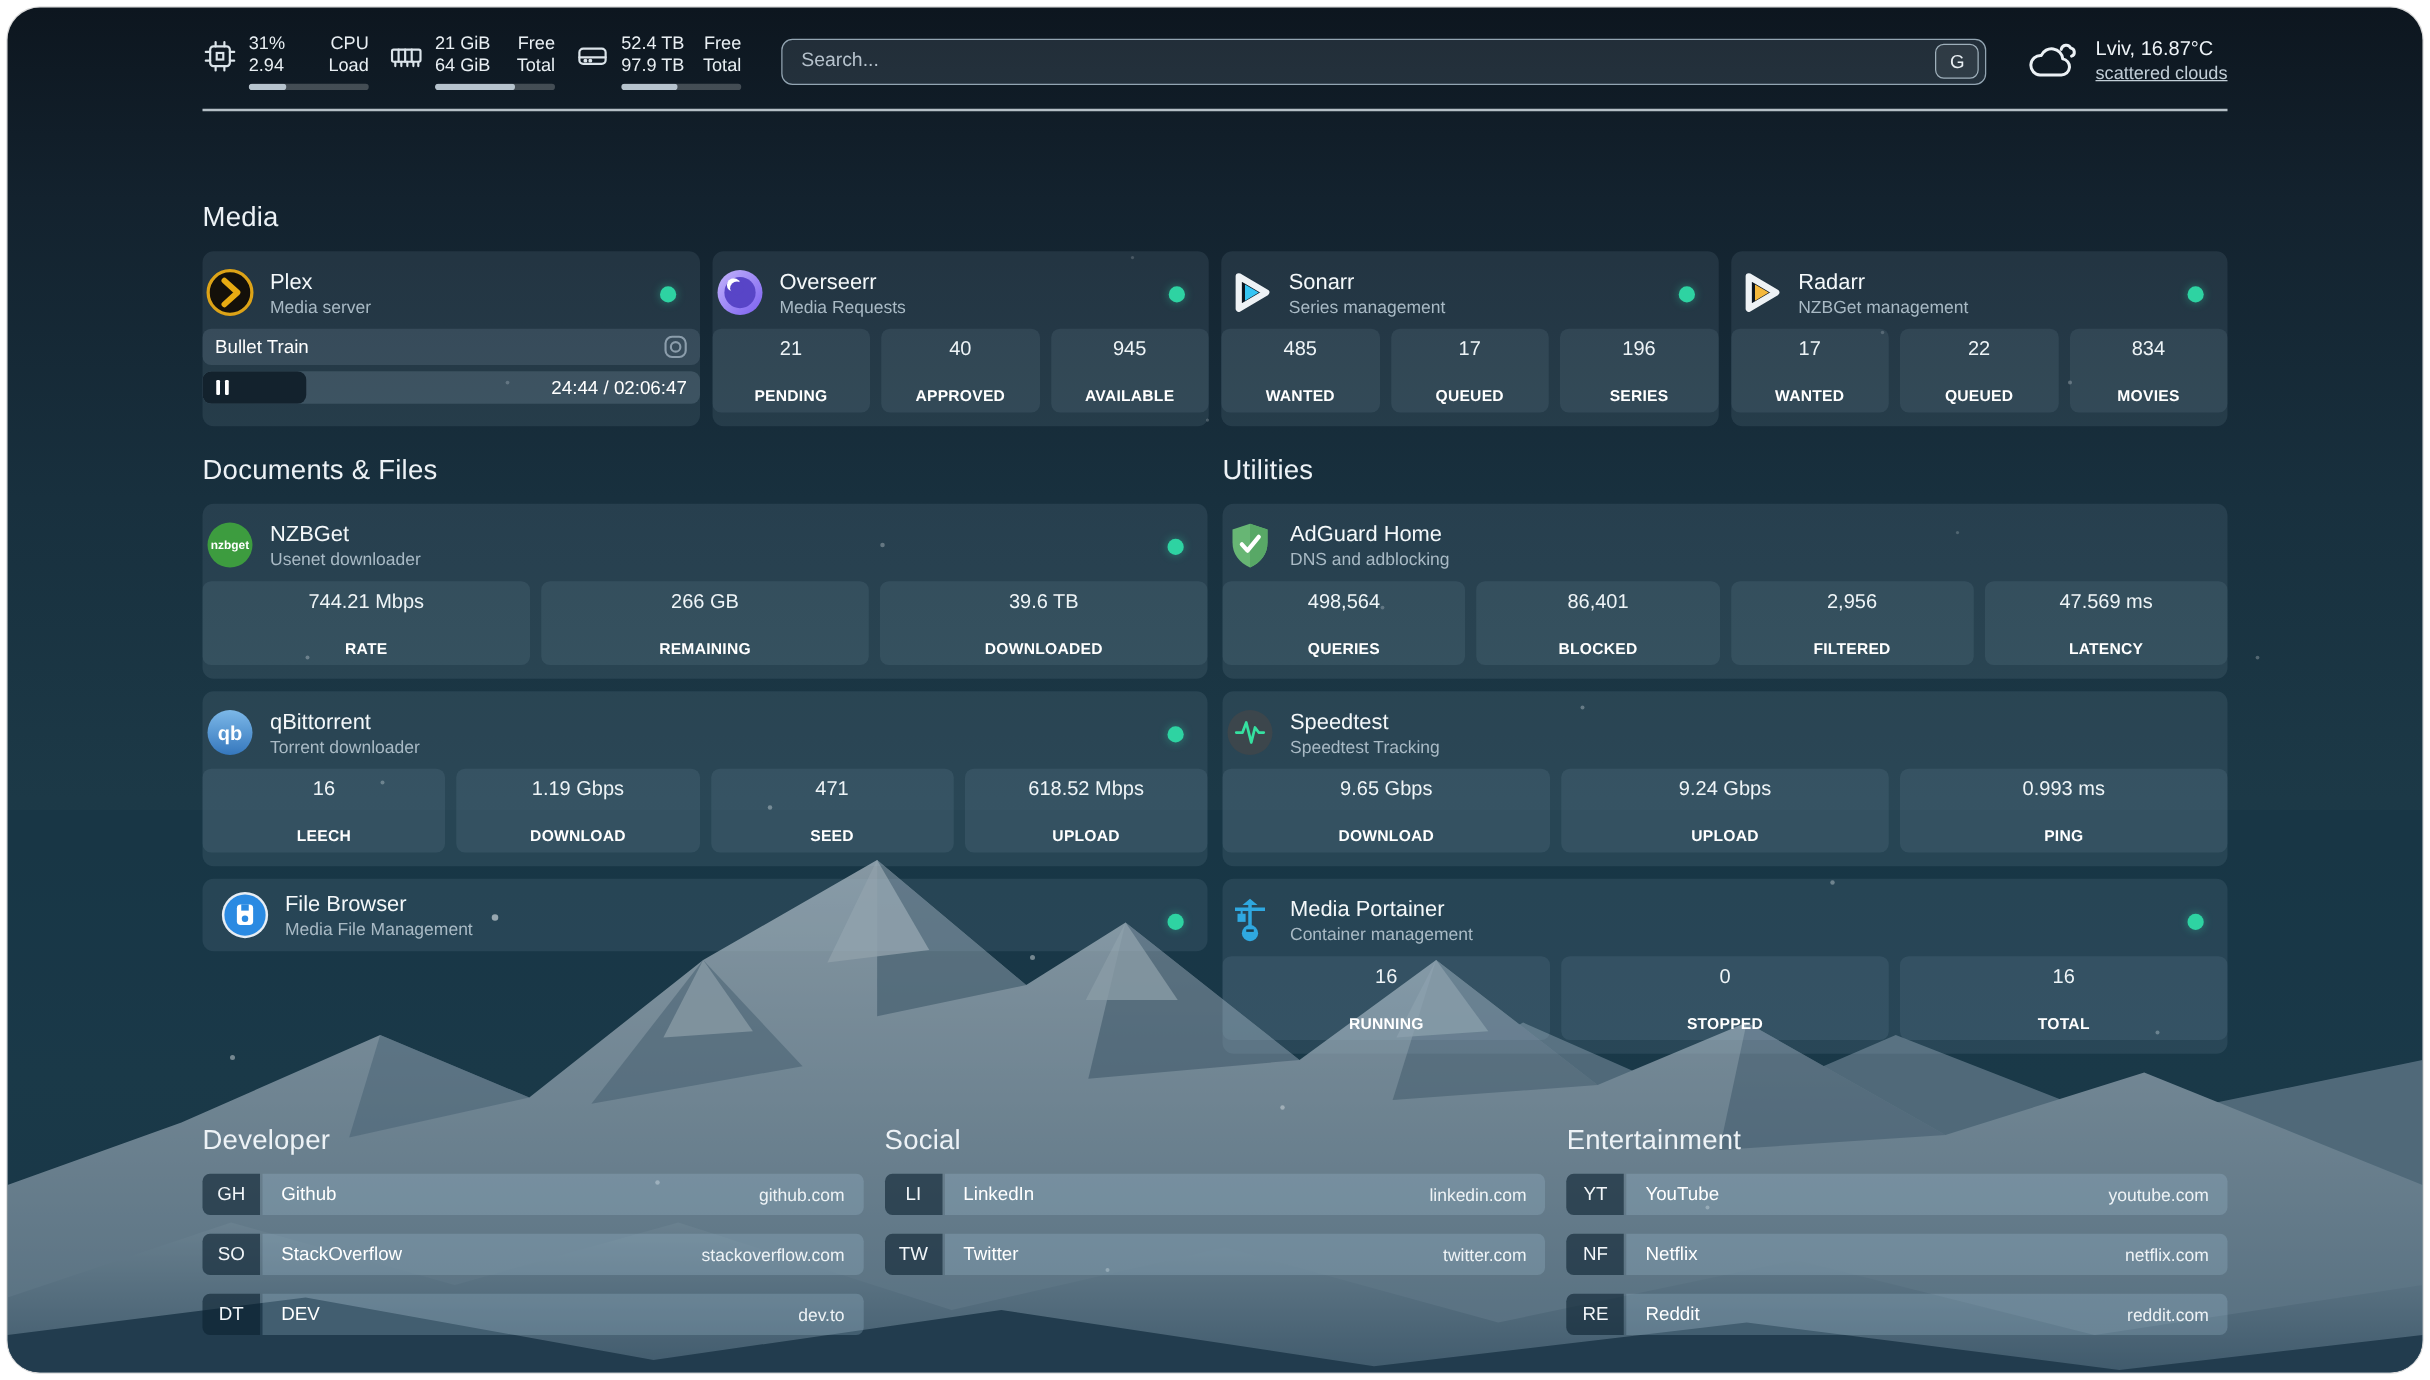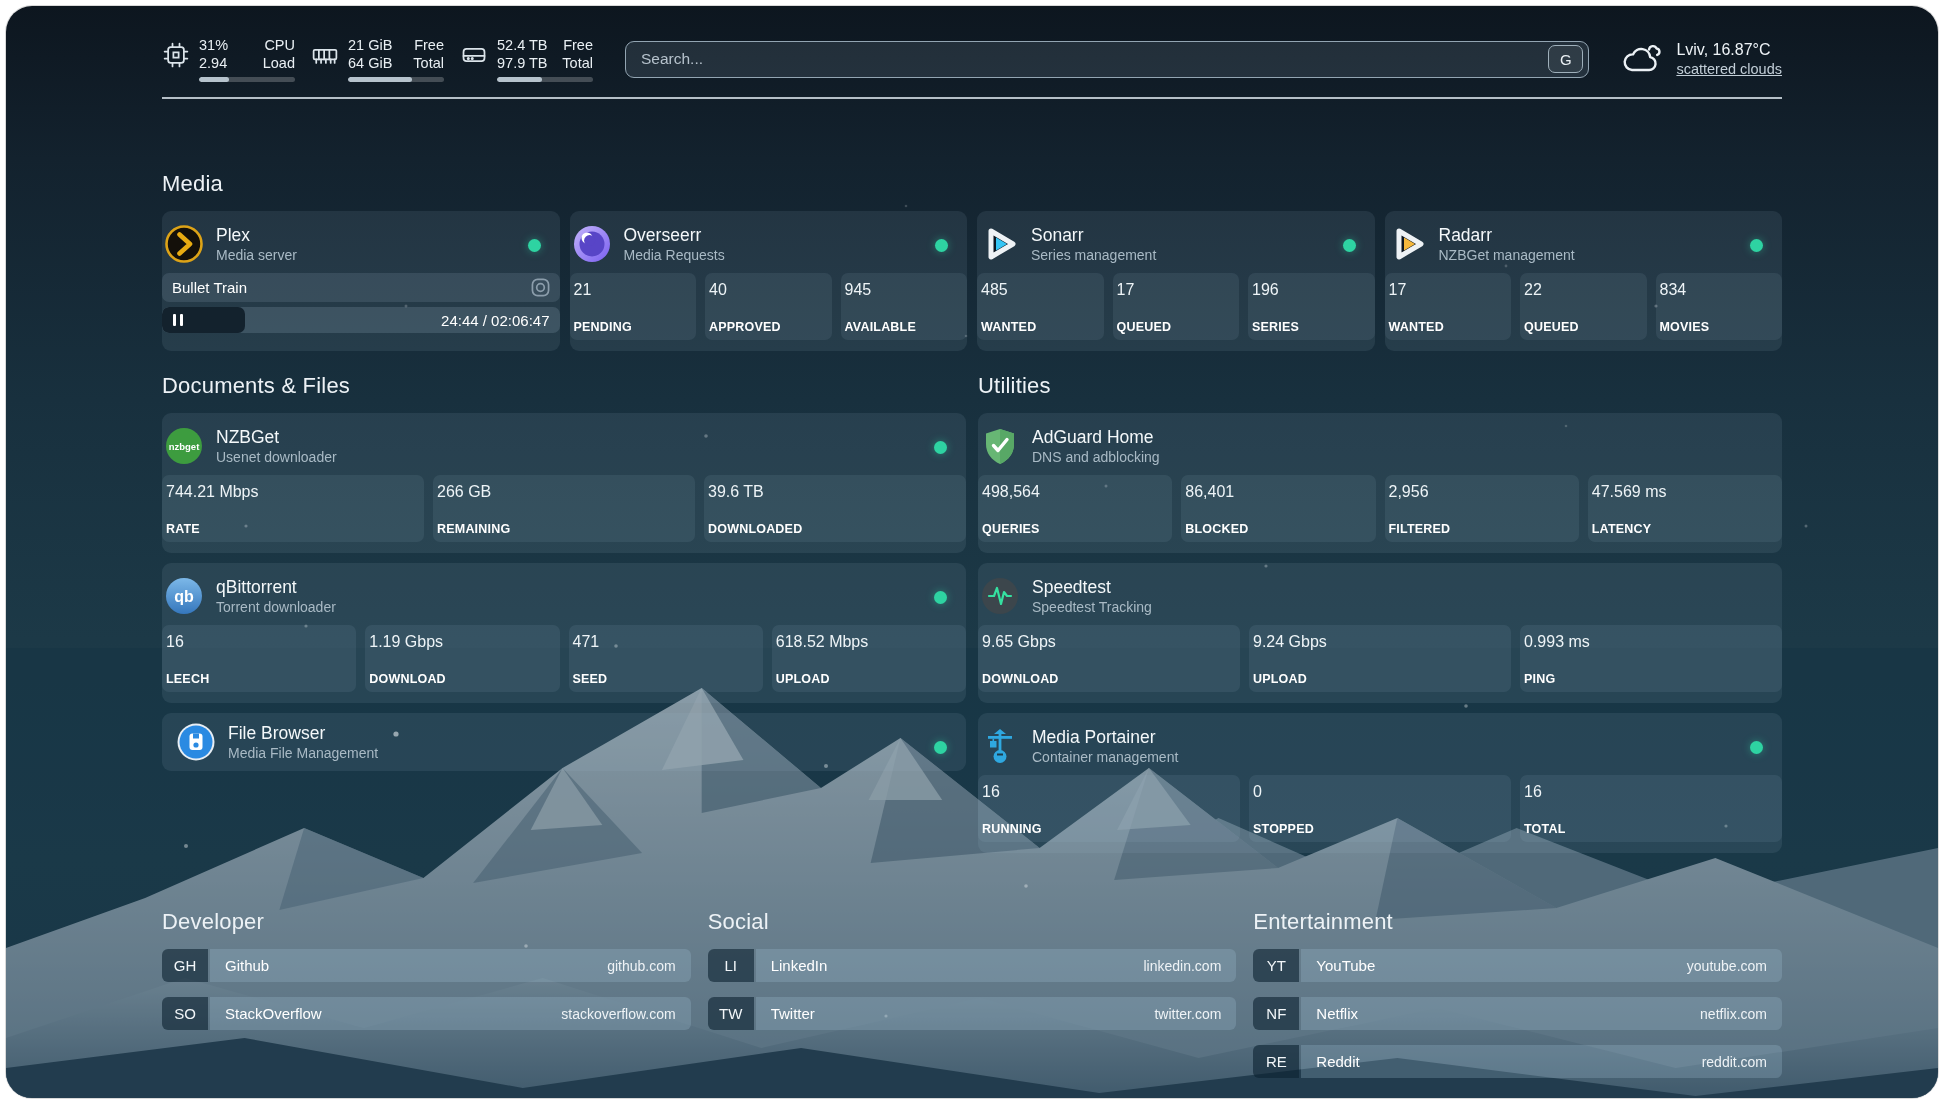--- a/index.html
+++ b/index.html
@@ -16,21 +16,21 @@
     border-radius:26px; overflow:hidden;
     background:linear-gradient(180deg,#0d161f 0%,#13222e 14%,#18303e 36%,#1c3947 58%,#1f3e4d 78%,#1d3b4a 100%);
     box-shadow:0 0 0 1px rgba(0,0,0,.15);
   }
   .bg-mountains { position:absolute; left:0; right:0; bottom:0; height:450px; pointer-events:none; }
   .bg-mountains svg { width:100%; height:100%; display:block; }
   .specks { position:absolute; inset:0; pointer-events:none; }
   .content { position:absolute; inset:0; padding:0 156px; }
 
   
-  .topbar { display:flex; align-items:center; padding-top:30px; }
+  .topbar { display:flex; align-items:center; padding-top:20px; }
   .resource { display:flex; align-items:flex-start; gap:9px; margin-right:16px; }
   .res-icon { width:28px; height:28px; margin-top:5px; color:#dbe4ea; flex:none; }
   .res-icon svg { width:100%; height:100%; display:block; }
   .res-cols { width:96px; }
   .res-row { display:flex; justify-content:space-between; font-size:14.5px; line-height:18px; color:#e9eff3; }
   .res-bar { margin-top:5px; height:5px; border-radius:3px; background:rgba(255,255,255,.22); overflow:hidden; }
   .res-bar i { display:block; height:100%; border-radius:3px; background:#b6c3cd; }
 
   .search-box {
     flex:1; margin:0 32px 0 16px; height:37px;
@@ -61,21 +61,21 @@
 
   .card { position:relative; border-radius:9px; background:rgba(163,195,214,.11); padding:10px 0 11px; }
   .card-head { display:flex; align-items:center; gap:12px; padding:3px 2px 9px; }
   .app-icon { width:40px; height:40px; flex:none; }
   .app-icon svg { width:100%; height:100%; display:block; }
   .card-title { font-size:17.5px; color:#f4f8fa; line-height:21px; }
   .card-sub { font-size:14px; color:#a9bac5; line-height:17px; margin-top:1px; }
   .status-dot { position:absolute; top:28px; right:19px; width:13px; height:13px; border-radius:50%; background:#2ed3a2; box-shadow:0 0 8px rgba(46,211,162,.45); }
 
   .stats { display:grid; grid-auto-flow:column; grid-auto-columns:1fr; gap:9px; }
-  .stat { background:rgba(168,200,220,.10); border-radius:7px; padding:6px 4px 5px; }
+  .stat { background:rgba(168,200,220,.10); border-radius:7px; text-align:center; padding:6px 4px 5px; }
   .stat-value { font-size:16px; color:#eef4f7; line-height:21px; }
   .stat-label { font-size:12.5px; font-weight:700; color:#ffffff; line-height:16px; letter-spacing:.2px;margin-top:19px; }
 
   
   .player-track {
     height:29px; border-radius:7px; background:rgba(185,212,228,.13);
     display:flex; align-items:center; justify-content:space-between;
     padding:0 10px; font-size:15px; color:#fff;
   }
   .mt-icon { width:19px; height:19px; color:#8b9dab; }
@@ -623,20 +623,27 @@
               <span class="bm-url">github.com</span>
             </span>
           </div>
           <div class="bm-row">
             <span class="bm-abbr">SO</span>
             <span class="bm-main">
               <span class="bm-label">StackOverflow</span>
               <span class="bm-url">stackoverflow.com</span>
             </span>
           </div>
+          <div class="bm-row">
+            <span class="bm-abbr">DT</span>
+            <span class="bm-main">
+              <span class="bm-label">DEV</span>
+              <span class="bm-url">dev.to</span>
+            </span>
+          </div>
         </div>
       </div>
 
       <div>
         <h2 class="section-title">Social</h2>
         <div class="bm-list">
           <div class="bm-row">
             <span class="bm-abbr">LI</span>
             <span class="bm-main">
               <span class="bm-label">LinkedIn</span>

